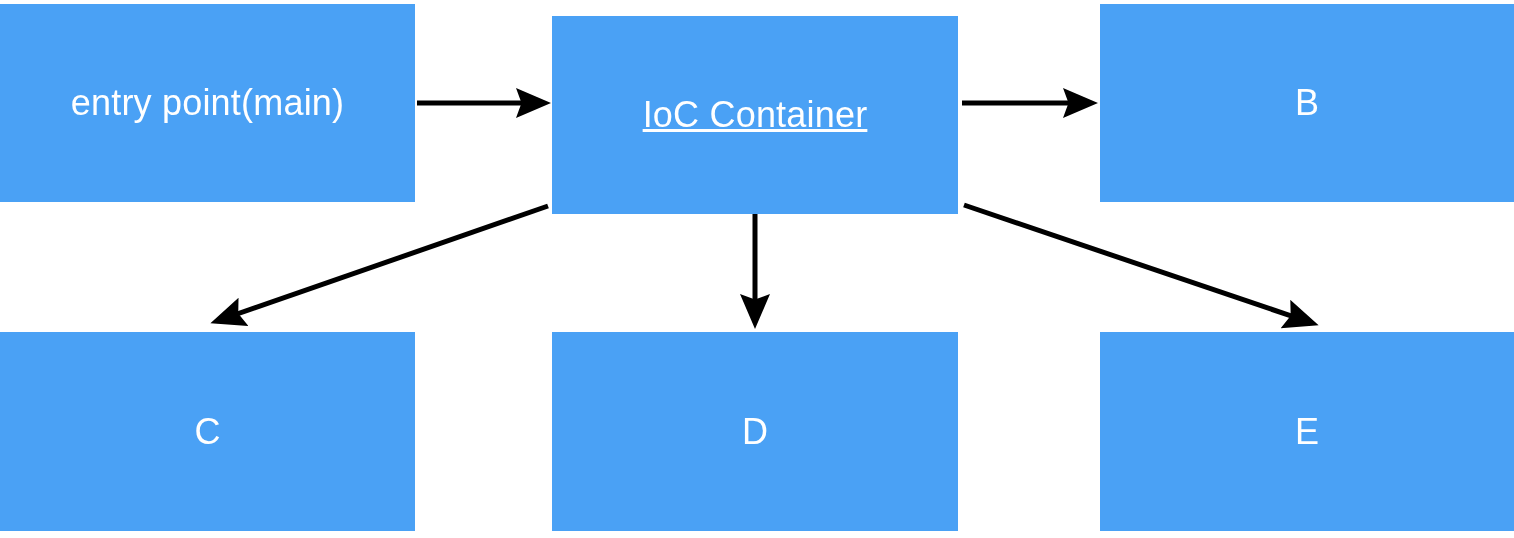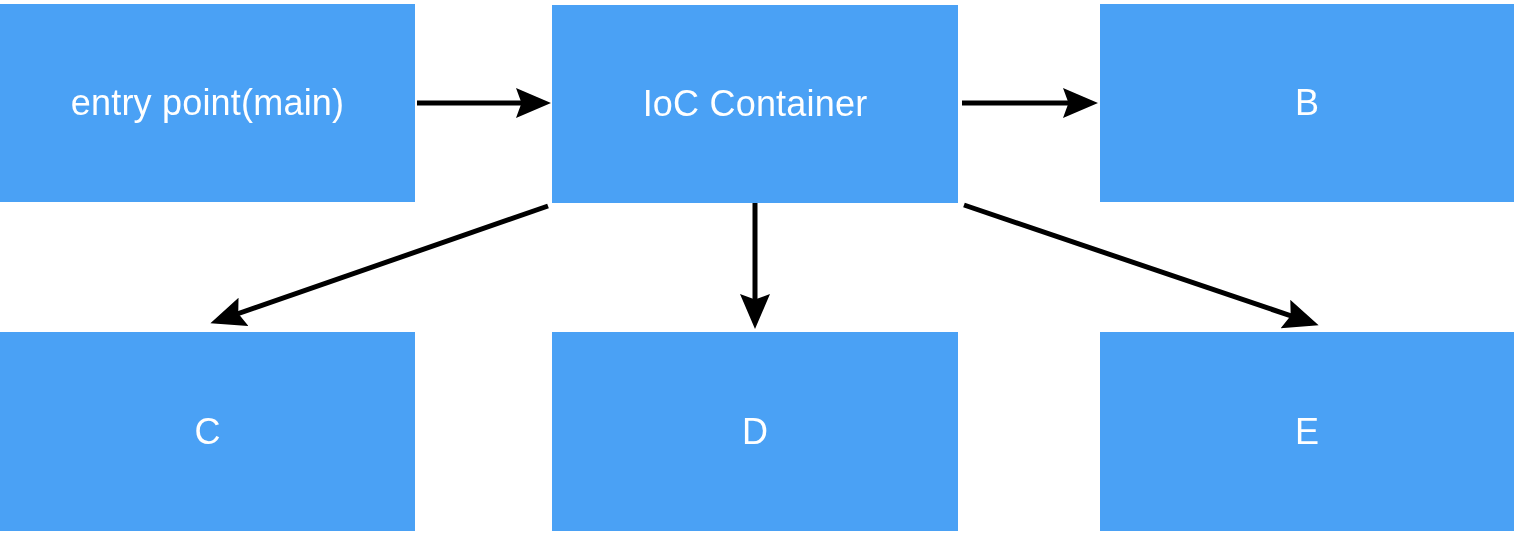--- a/index.html
+++ b/index.html
@@ -42,21 +42,21 @@
   #edge-layer {
     position: absolute;
     left: 0;
     top: 0;
     width: 1514px;
     height: 538px;
     pointer-events: none;
   }
   
   #node-entry     { left: 0px;    top: 4px;   width: 415px; height: 198px; }
-  #node-ioc       { left: 552px;  top: 5px;   width: 406px; height: 198px; }
+  #node-ioc       { left: 552px;  top: 16px;   width: 406px; height: 198px; text-decoration: underline; }
   #node-b         { left: 1100px; top: 4px;   width: 414px; height: 198px; }
   #node-c         { left: 0px;    top: 332px; width: 415px; height: 199px; }
   #node-d         { left: 552px;  top: 332px; width: 406px; height: 199px; }
   #node-e         { left: 1100px; top: 332px; width: 414px; height: 199px; }
 </style>
 </head>
 <body>
 
 <div id="diagram-canvas">
 

